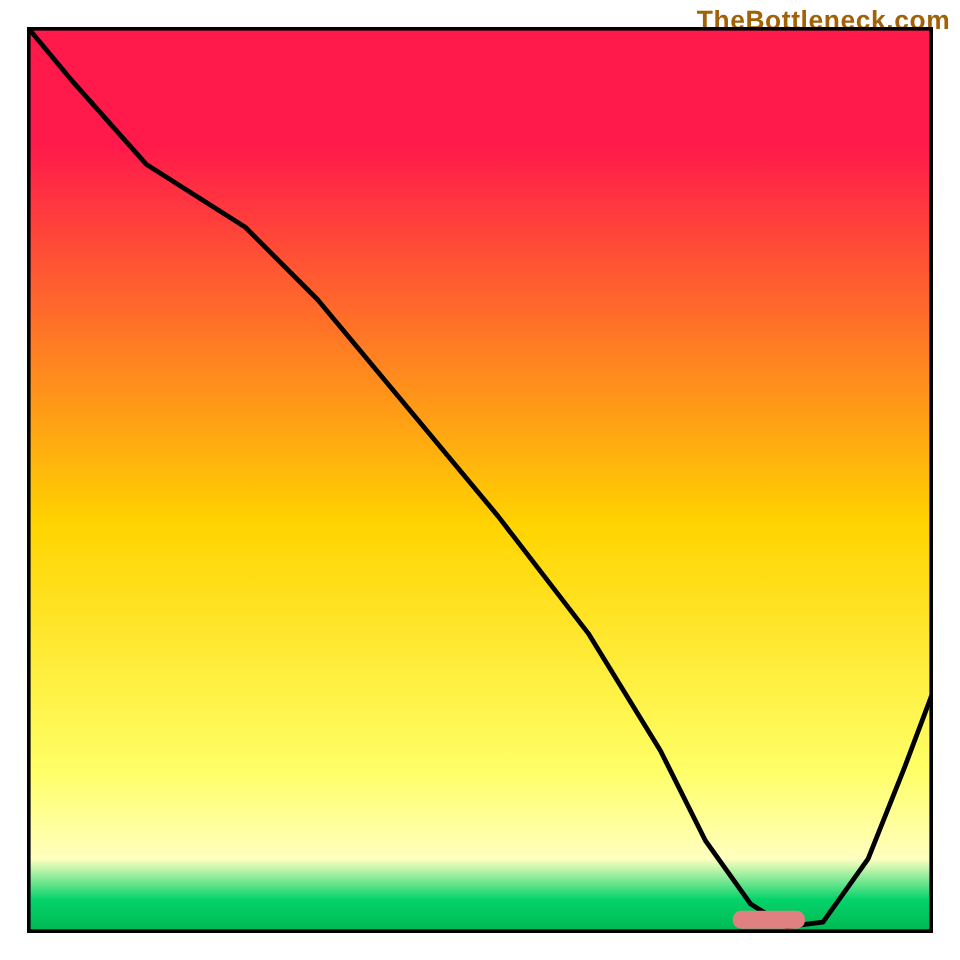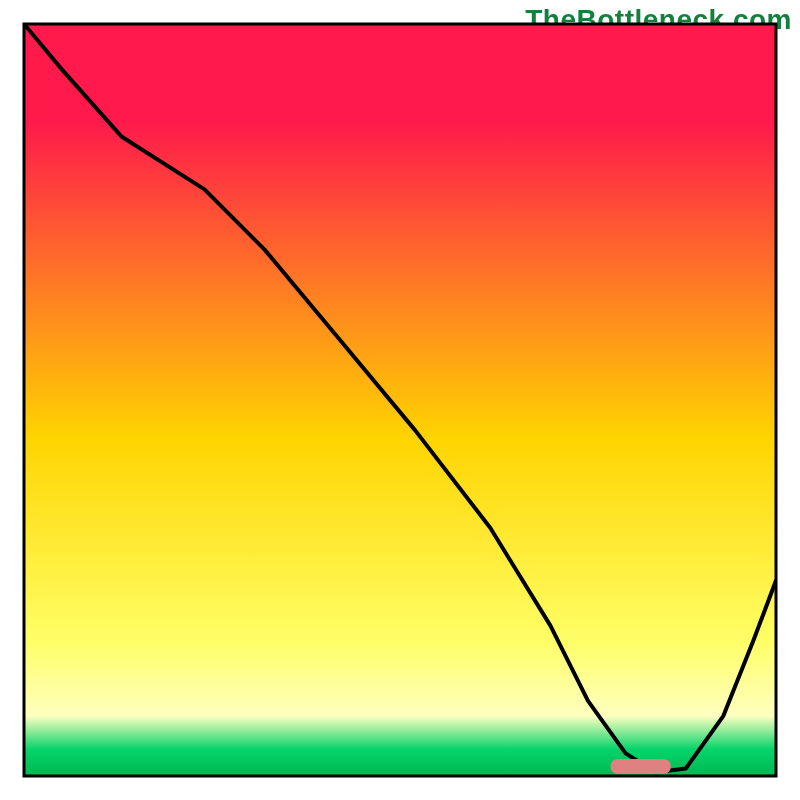--- a/index.html
+++ b/index.html
@@ -13,23 +13,23 @@
   .stage {
     position: relative;
     width: 800px;
     height: 800px;
   }
   .attribution {
     position: absolute;
     top: 4px;
     right: 8px;
     font-family: Arial, Helvetica, sans-serif;
-    font-size: 28px;
+    font-size: 22px;
     font-weight: 700;
-    color: #15803d;
+    color: #a16207;
     letter-spacing: 0.5px;
   }
   svg.chart {
     position: absolute;
     top: 0;
     left: 0;
     width: 800px;
     height: 800px;
     display: block;
   }

